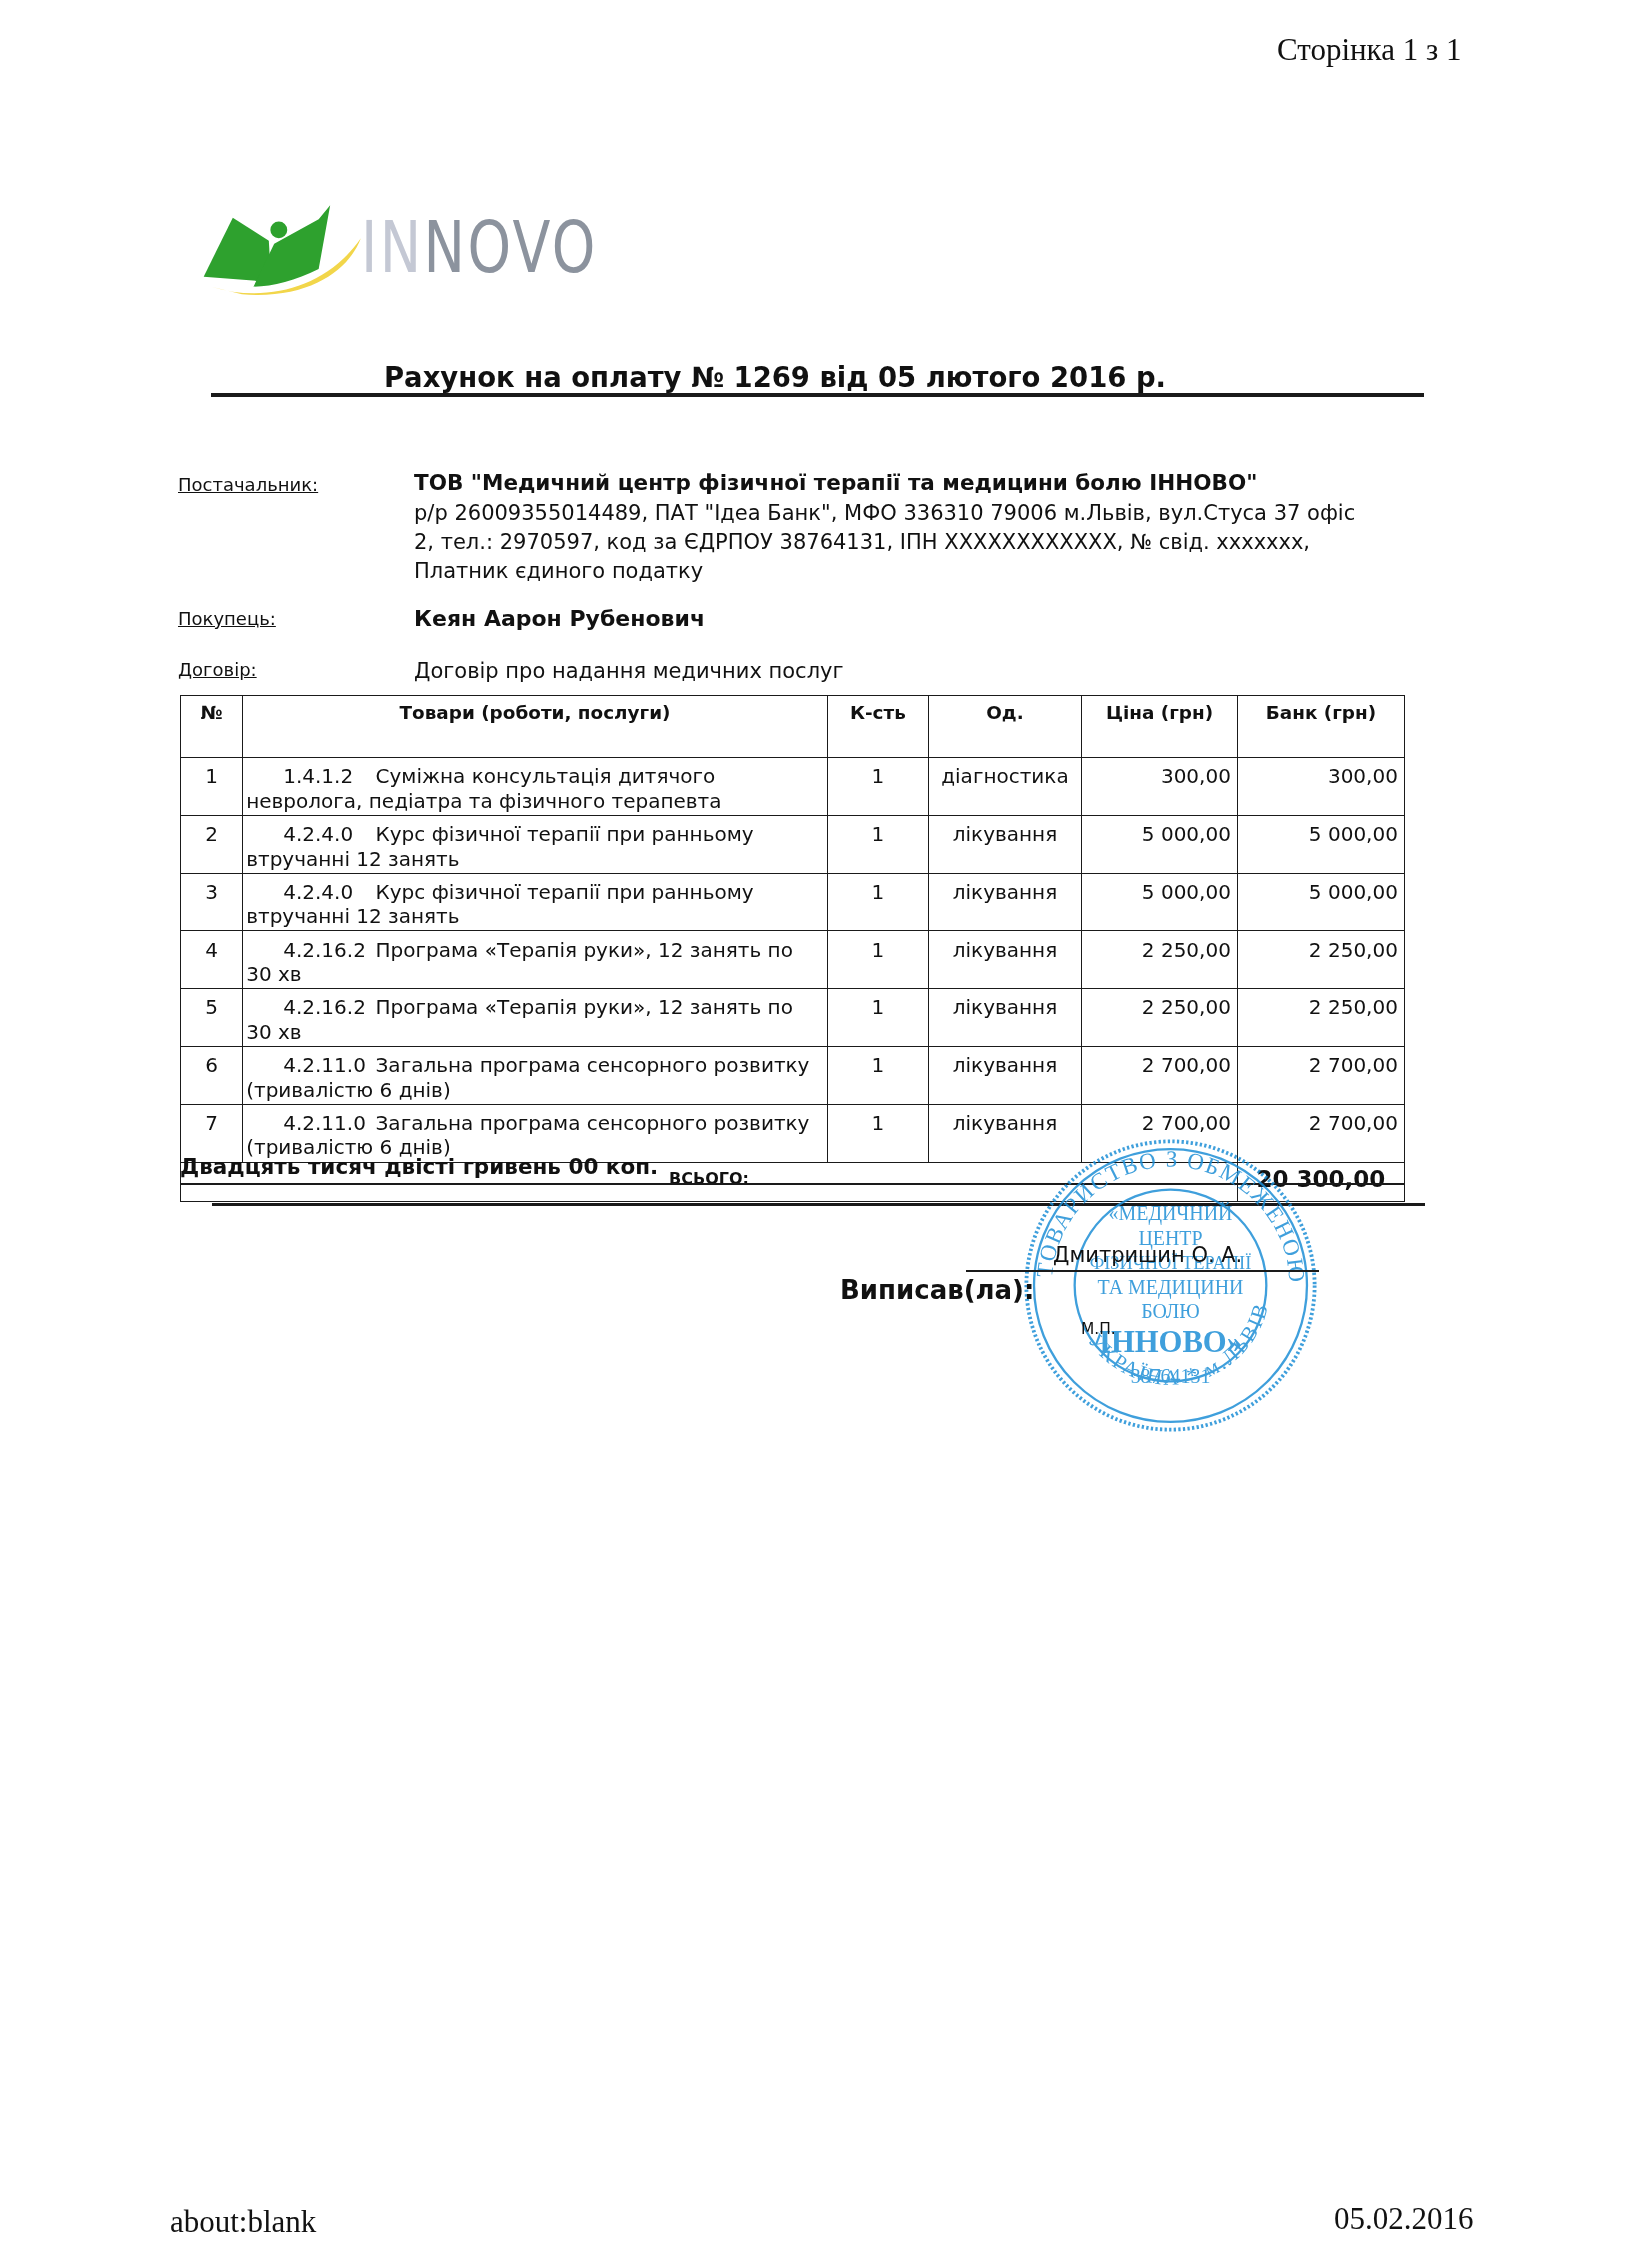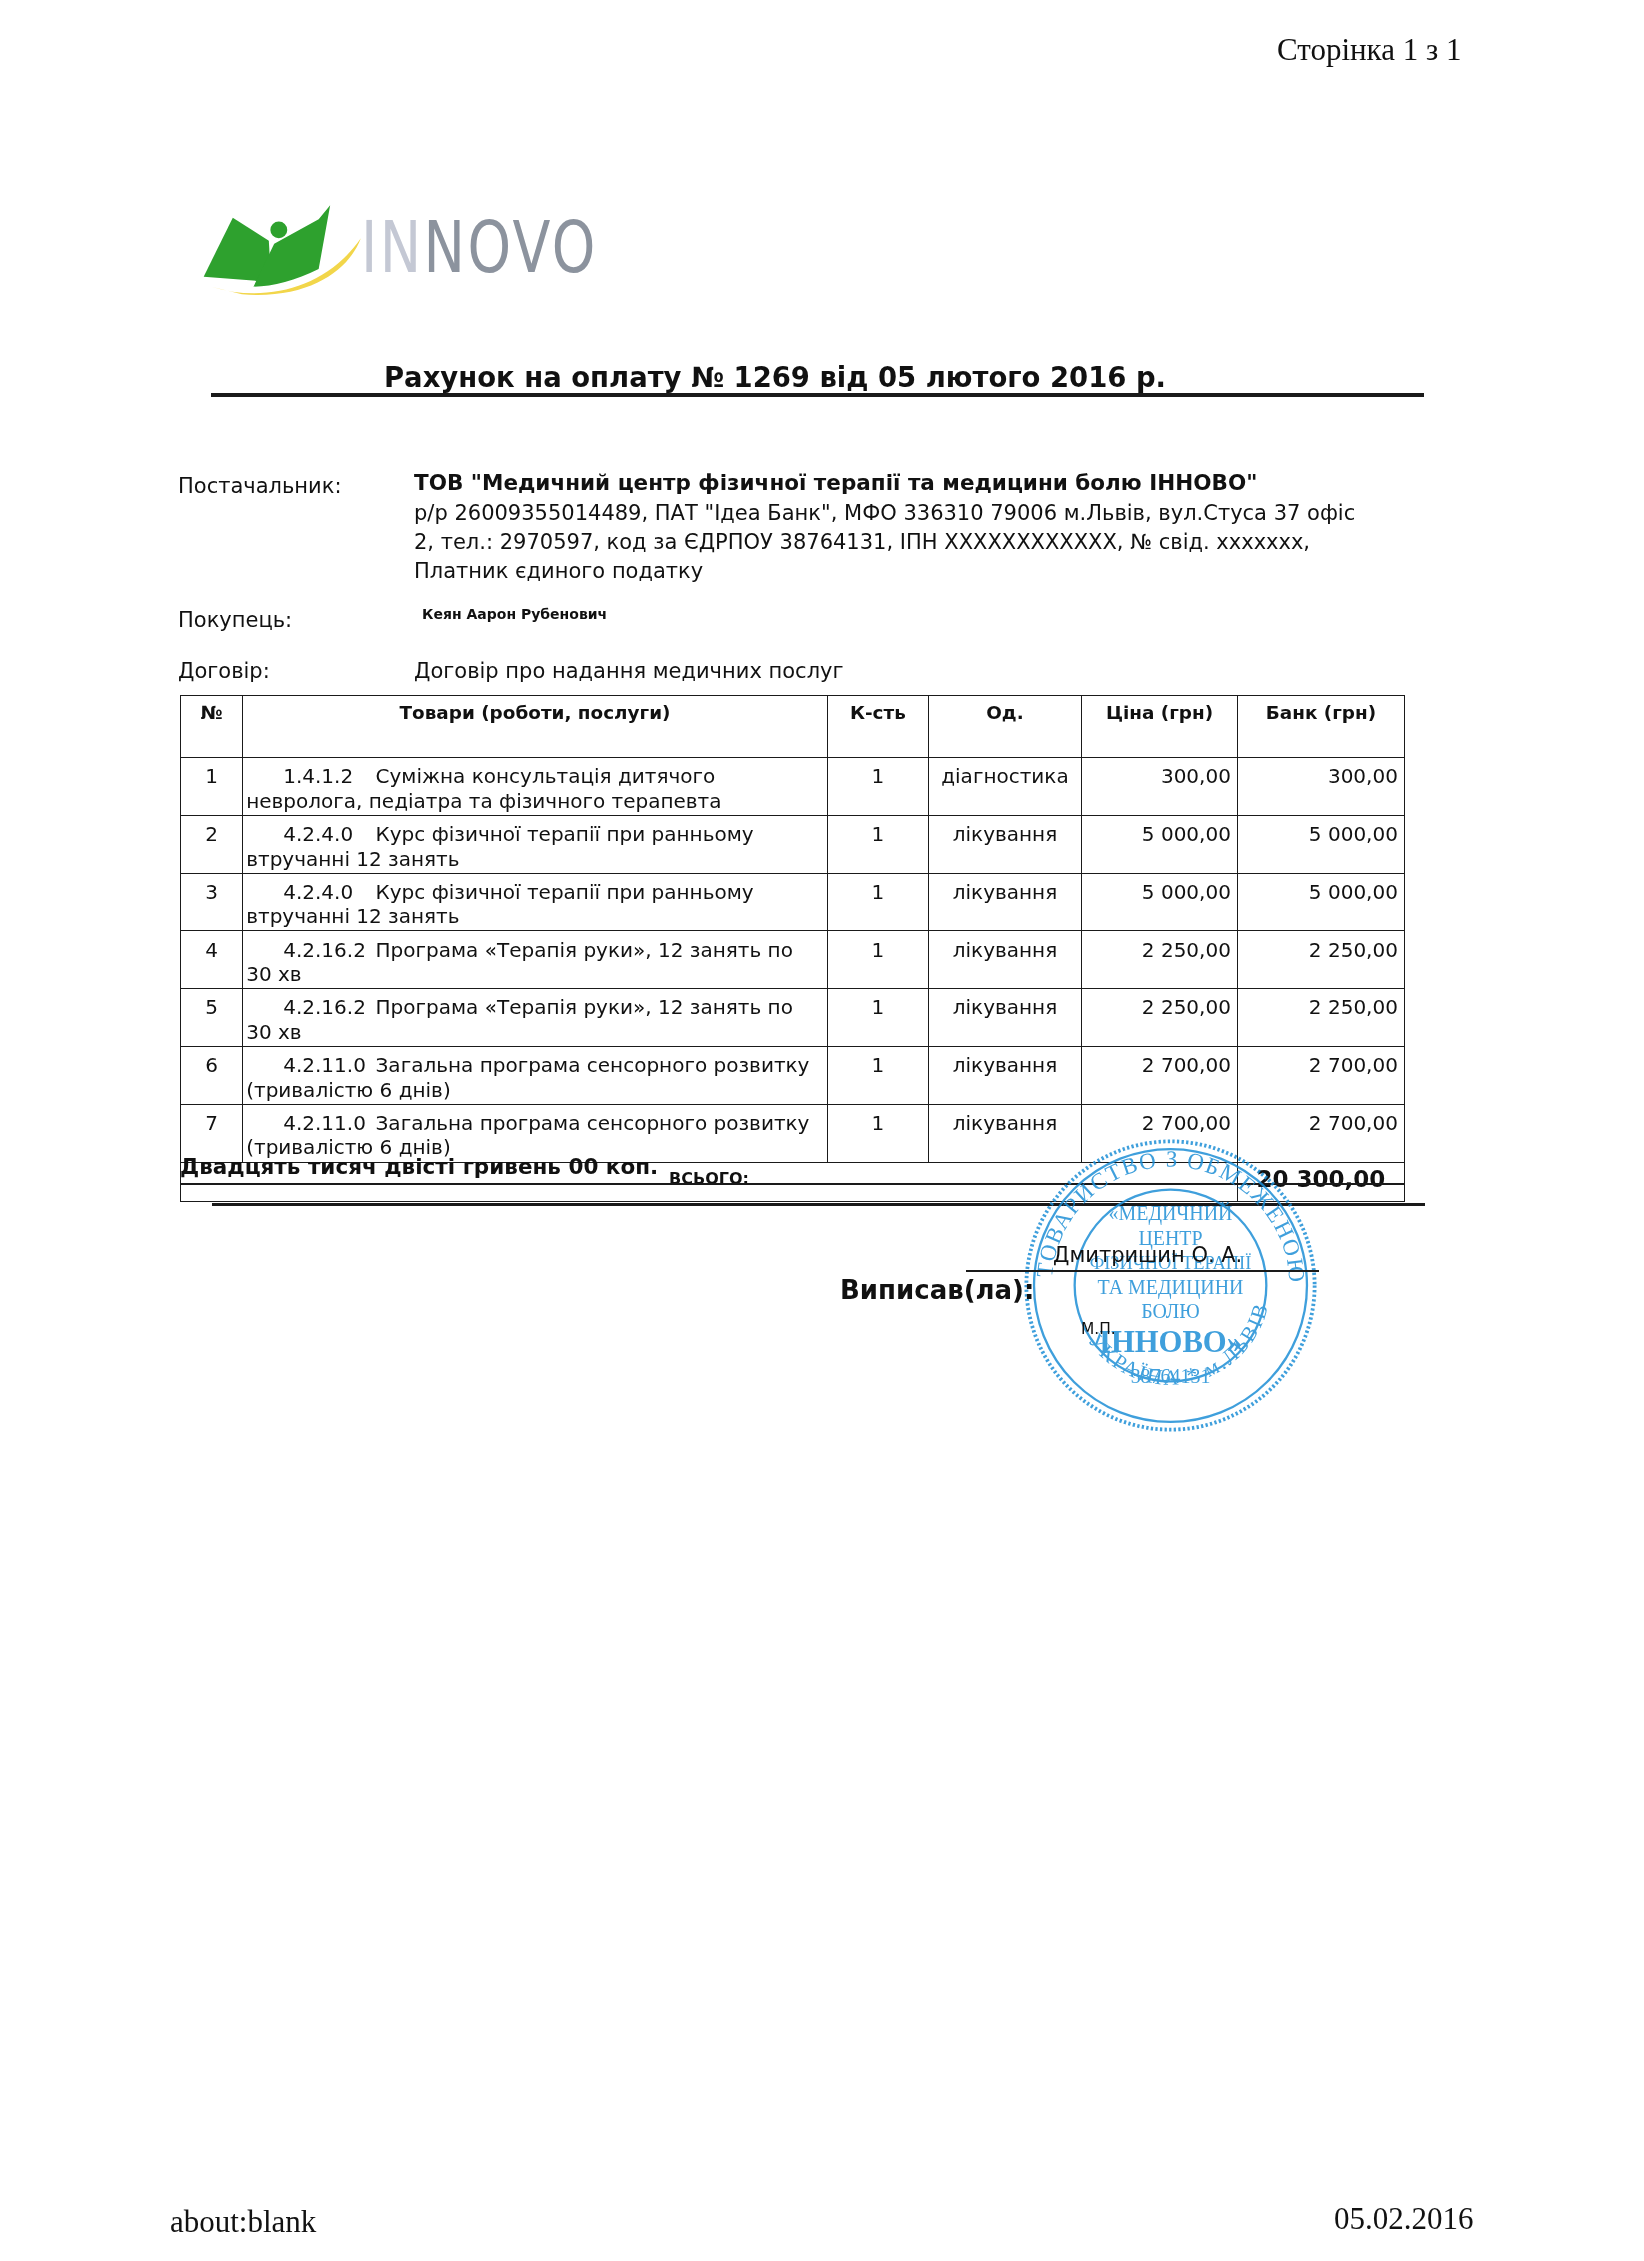--- a/index.html
+++ b/index.html
@@ -15,27 +15,27 @@
   
   #logo { left: 196px; top: 196px; width: 368px; height: 100px; }
   #logo-text { left: 361px; top: 206px; font-family: "DejaVu Sans", sans-serif; font-size: 71px; letter-spacing: 3.1px; transform: scaleX(0.78); transform-origin: left top; font-weight: normal; }
   #logo-text span.l1 { color: #c4c8d4; }
   #logo-text span.l2 { color: #8c939e; }
 
   
   #title { left: 384px; top: 361px; font-size: 28px; font-weight: bold; transform: scaleX(0.98); transform-origin: left top; }
   #title-rule { left: 211px; top: 393px; width: 1213px; height: 3.8px; background: #1a1a1a; }
 
-  .label { font-size: 21px; }
+  .label { font-size: 18px; text-decoration: underline; }
   .val { font-size: 21px; }
   #supplier-label { left: 178px; top: 474px; }
   #supplier-name { left: 414px; top: 470px; font-weight: bold; font-size: 21.5px; }
   #supplier-details { left: 414px; top: 499px; width: 967px; font-size: 21px; line-height: 29px; }
   #buyer-label { left: 178px; top: 608px; }
-  #buyer-name { left: 414px; top: 606px; font-weight: bold; font-size: 14px; margin-left: 8px; }
+  #buyer-name { left: 414px; top: 606px; font-weight: bold; font-size: 22px; }
   #contract-label { left: 178px; top: 659px; }
   #contract-value { left: 414px; top: 659px; }
 
   
   #items-table { left: 180px; top: 695px; width: 1225px; border-collapse: collapse; font-size: 20px; }
   #items-table th, #items-table td { border: 1.5px solid #1a1a1a; vertical-align: top; padding: 0 6.1px; }
   #items-table th { height: 55px; font-weight: bold; font-size: 18.4px; text-align: center; padding-top: 6.1px; }
   #items-table td { line-height: 24.6px; padding-top: 6.1px; padding-bottom: 1.5px; }
   #items-table tr.row td { height: 48px; }
   #items-table tr.row.single td { height: 29px; }

